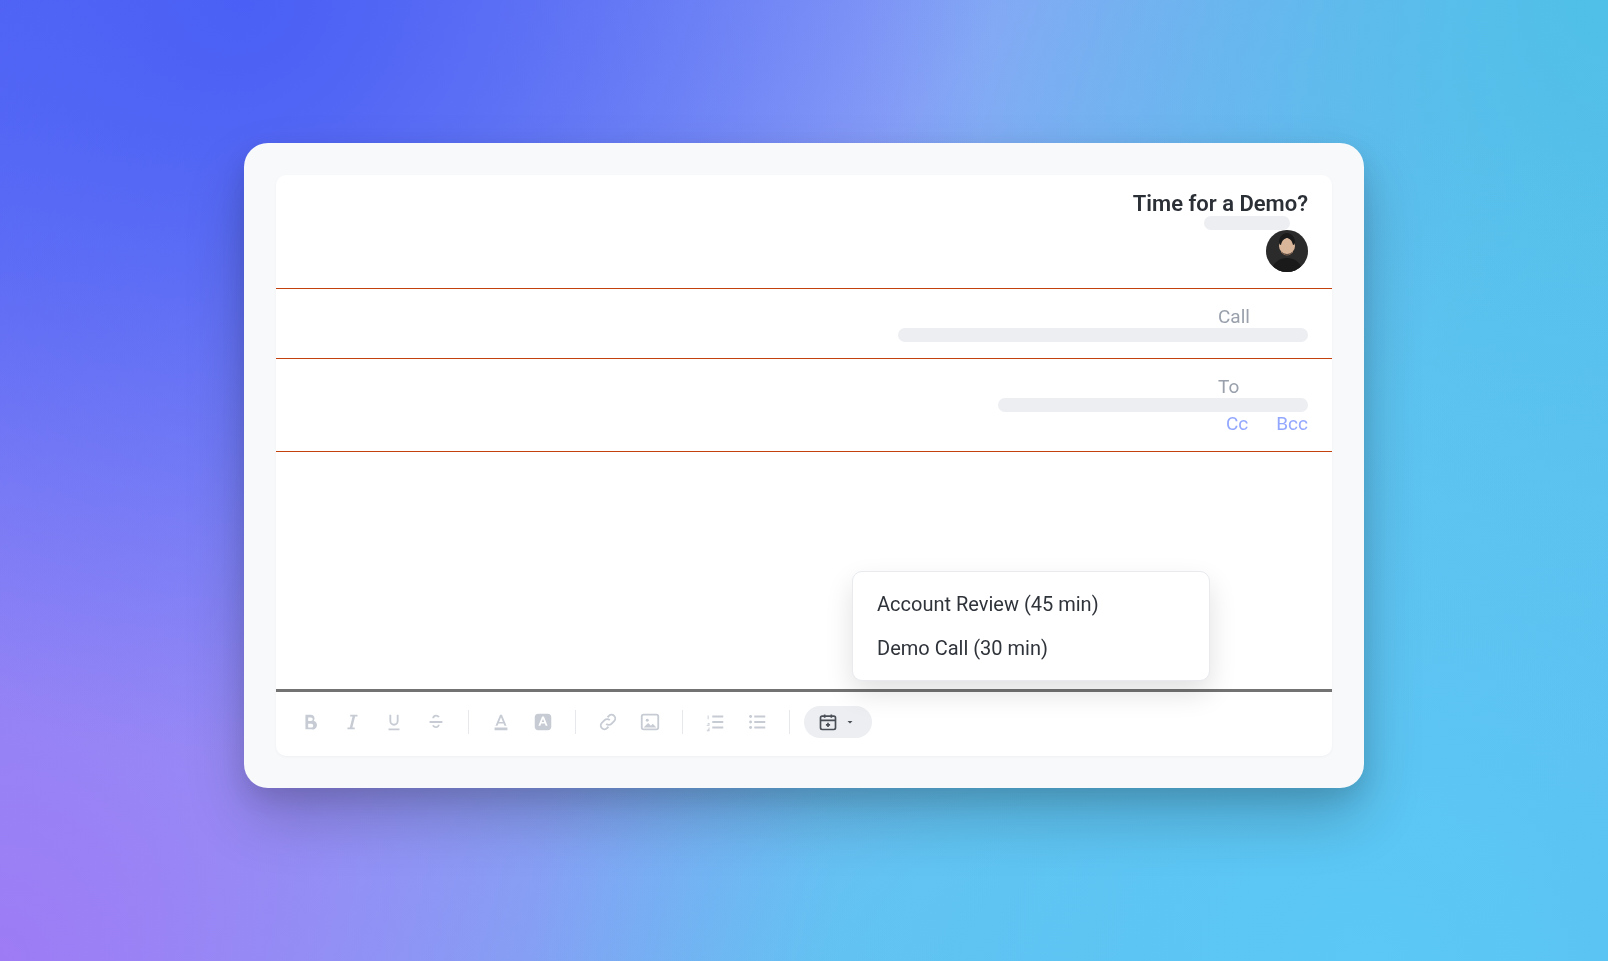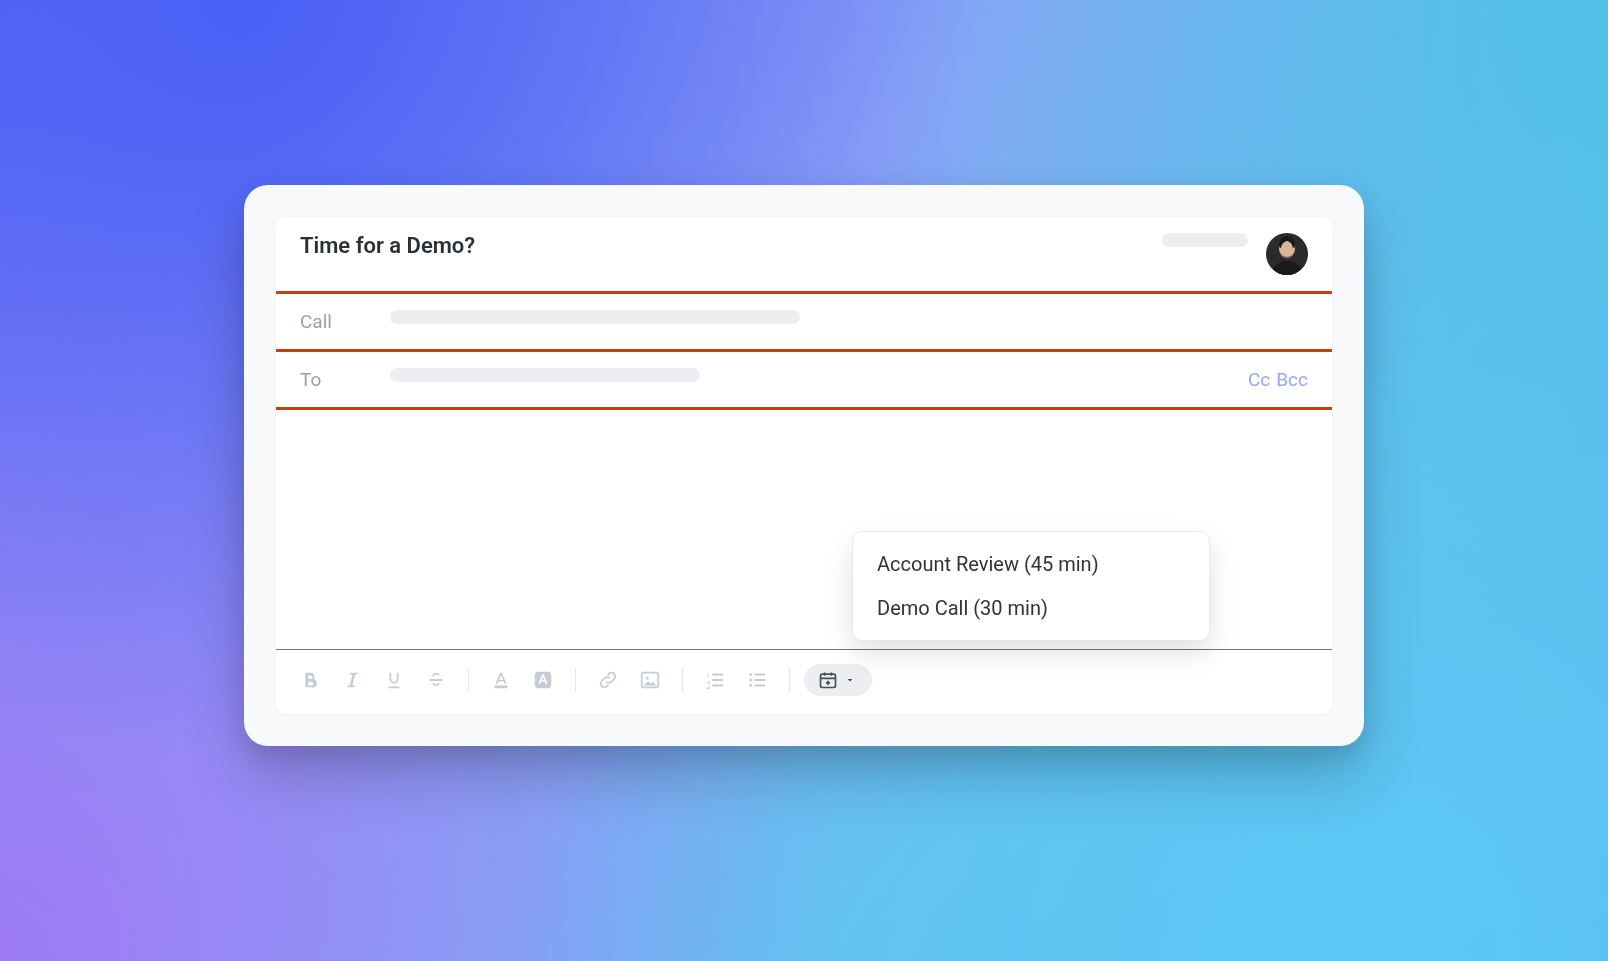--- a/index.html
+++ b/index.html
@@ -37,23 +37,24 @@
   .compose {
     background: #ffffff;
     border-radius: 10px;
     box-shadow: 0 1px 3px rgba(0,0,0,0.04);
     overflow: visible;
   }
 
   
   .row {
     display: flex;
-    align-items: flex-start;
+    align-items: flex-end;
     padding: 16px 24px;
-    border-bottom: 3px solid #c2410c;
+    border-bottom: 1px solid #c2410c;
+    flex-direction: column;
   }
   .subject {
     font-size: 22px;
     font-weight: 600;
     color: #2b2f36;
     flex: 1;
   }
   .sender-pill {
     width: 86px;
     height: 14px;
@@ -80,32 +81,32 @@
   .field-value {
     height: 14px;
     border-radius: 10px;
     background: #eceef1;
   }
   .from-val { width: 410px; }
   .to-val   { width: 310px; }
   .cc-group {
     margin-left: auto;
     display: flex;
-    gap: 6px;
+    gap: 28px;
   }
   .cc-link {
     color: #93a7ff;
     font-size: 19px;
     cursor: pointer;
   }
 
   
   .body-area {
     min-height: 240px;
-    border-bottom: 1px solid #737373;
+    border-bottom: 3px solid #737373;
     position: relative;
   }
 
   
   .menu {
     position: absolute;
     right: 122px;
     bottom: 8px;
     width: 358px;
     background: #ffffff;

